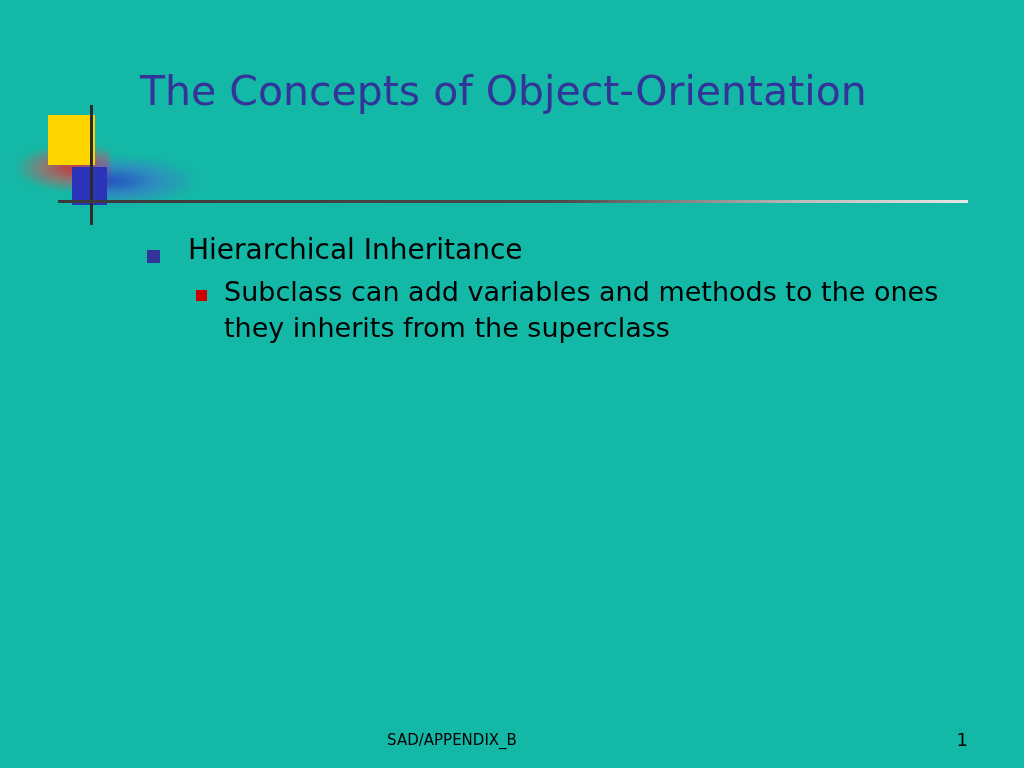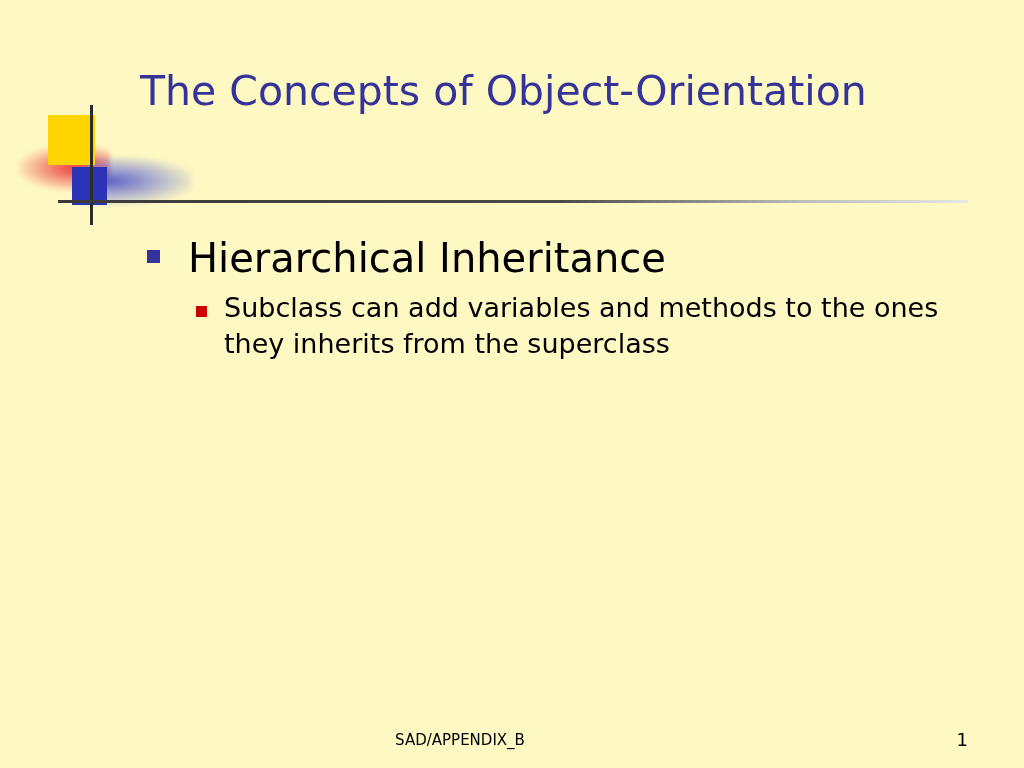--- a/index.html
+++ b/index.html
@@ -10,21 +10,21 @@
     width: 1024px;
     height: 768px;
     background: #ffffff;
     font-family: "DejaVu Sans", sans-serif;
     overflow: hidden;
   }
   .slide {
     position: relative;
     width: 1024px;
     height: 768px;
-    background: #fef9c3;
+    background: #14b8a6;
   }
 
   
   .logo {
     position: absolute;
     left: 18px;
     top: 105px;
     width: 130px;
     height: 120px;
   }
@@ -96,21 +96,21 @@
   .body {
     position: absolute;
     left: 140px;
     top: 232px;
     width: 860px;
   }
   .lvl1 {
     position: relative;
     padding-left: 48px;
     margin-bottom: 6px;
-    font-size: 40px;
+    font-size: 28px;
     color: #000000;
     line-height: 1.30;
   }
   .lvl1 .bullet {
     position: absolute;
     left: 7px;
     top: 18px;
     width: 13px;
     height: 13px;
     background: #333399;
@@ -139,21 +139,20 @@
   
   .footer-left {
     position: absolute;
     left: 0;
     top: 731px;
     width: 904px;
     text-align: center;
     font-size: 15px;
     color: #000000;
     font-family: "DejaVu Sans", sans-serif;
-    margin-left: 8px;
   }
   .footer-page {
     position: absolute;
     right: 56px;
     top: 729px;
     font-size: 18px;
     color: #000000;
   }
 </style>
 </head>

